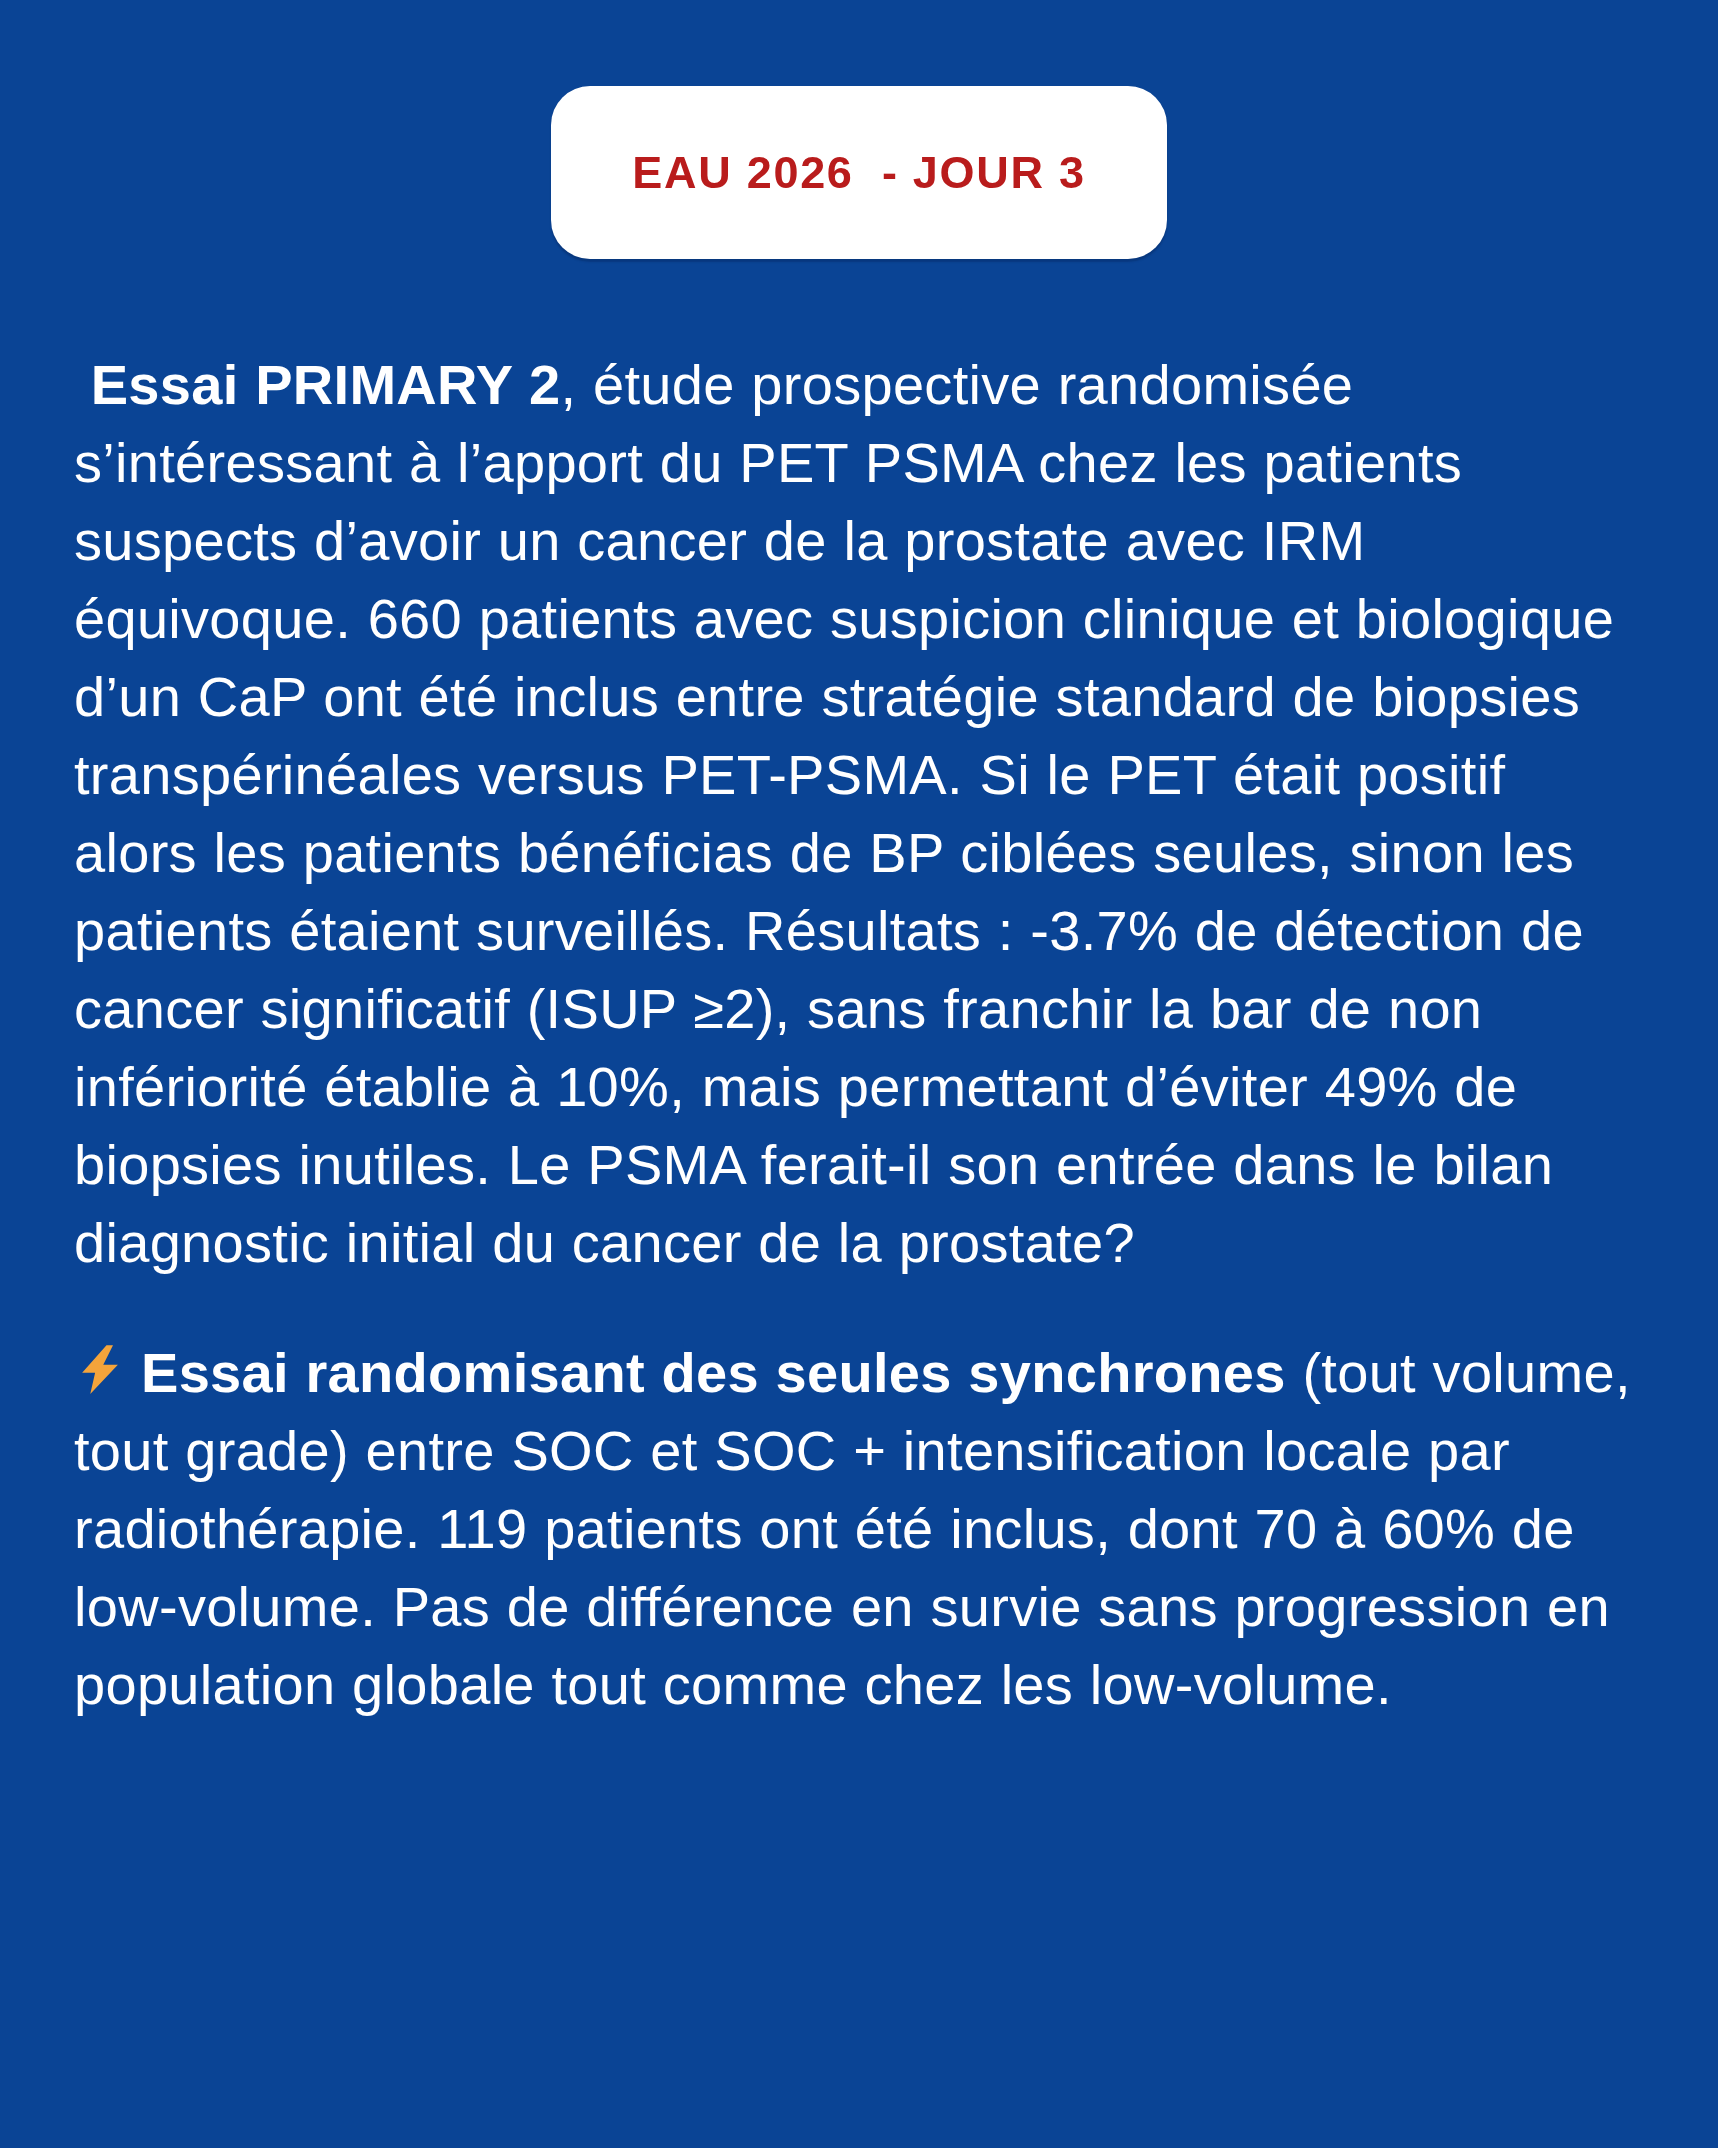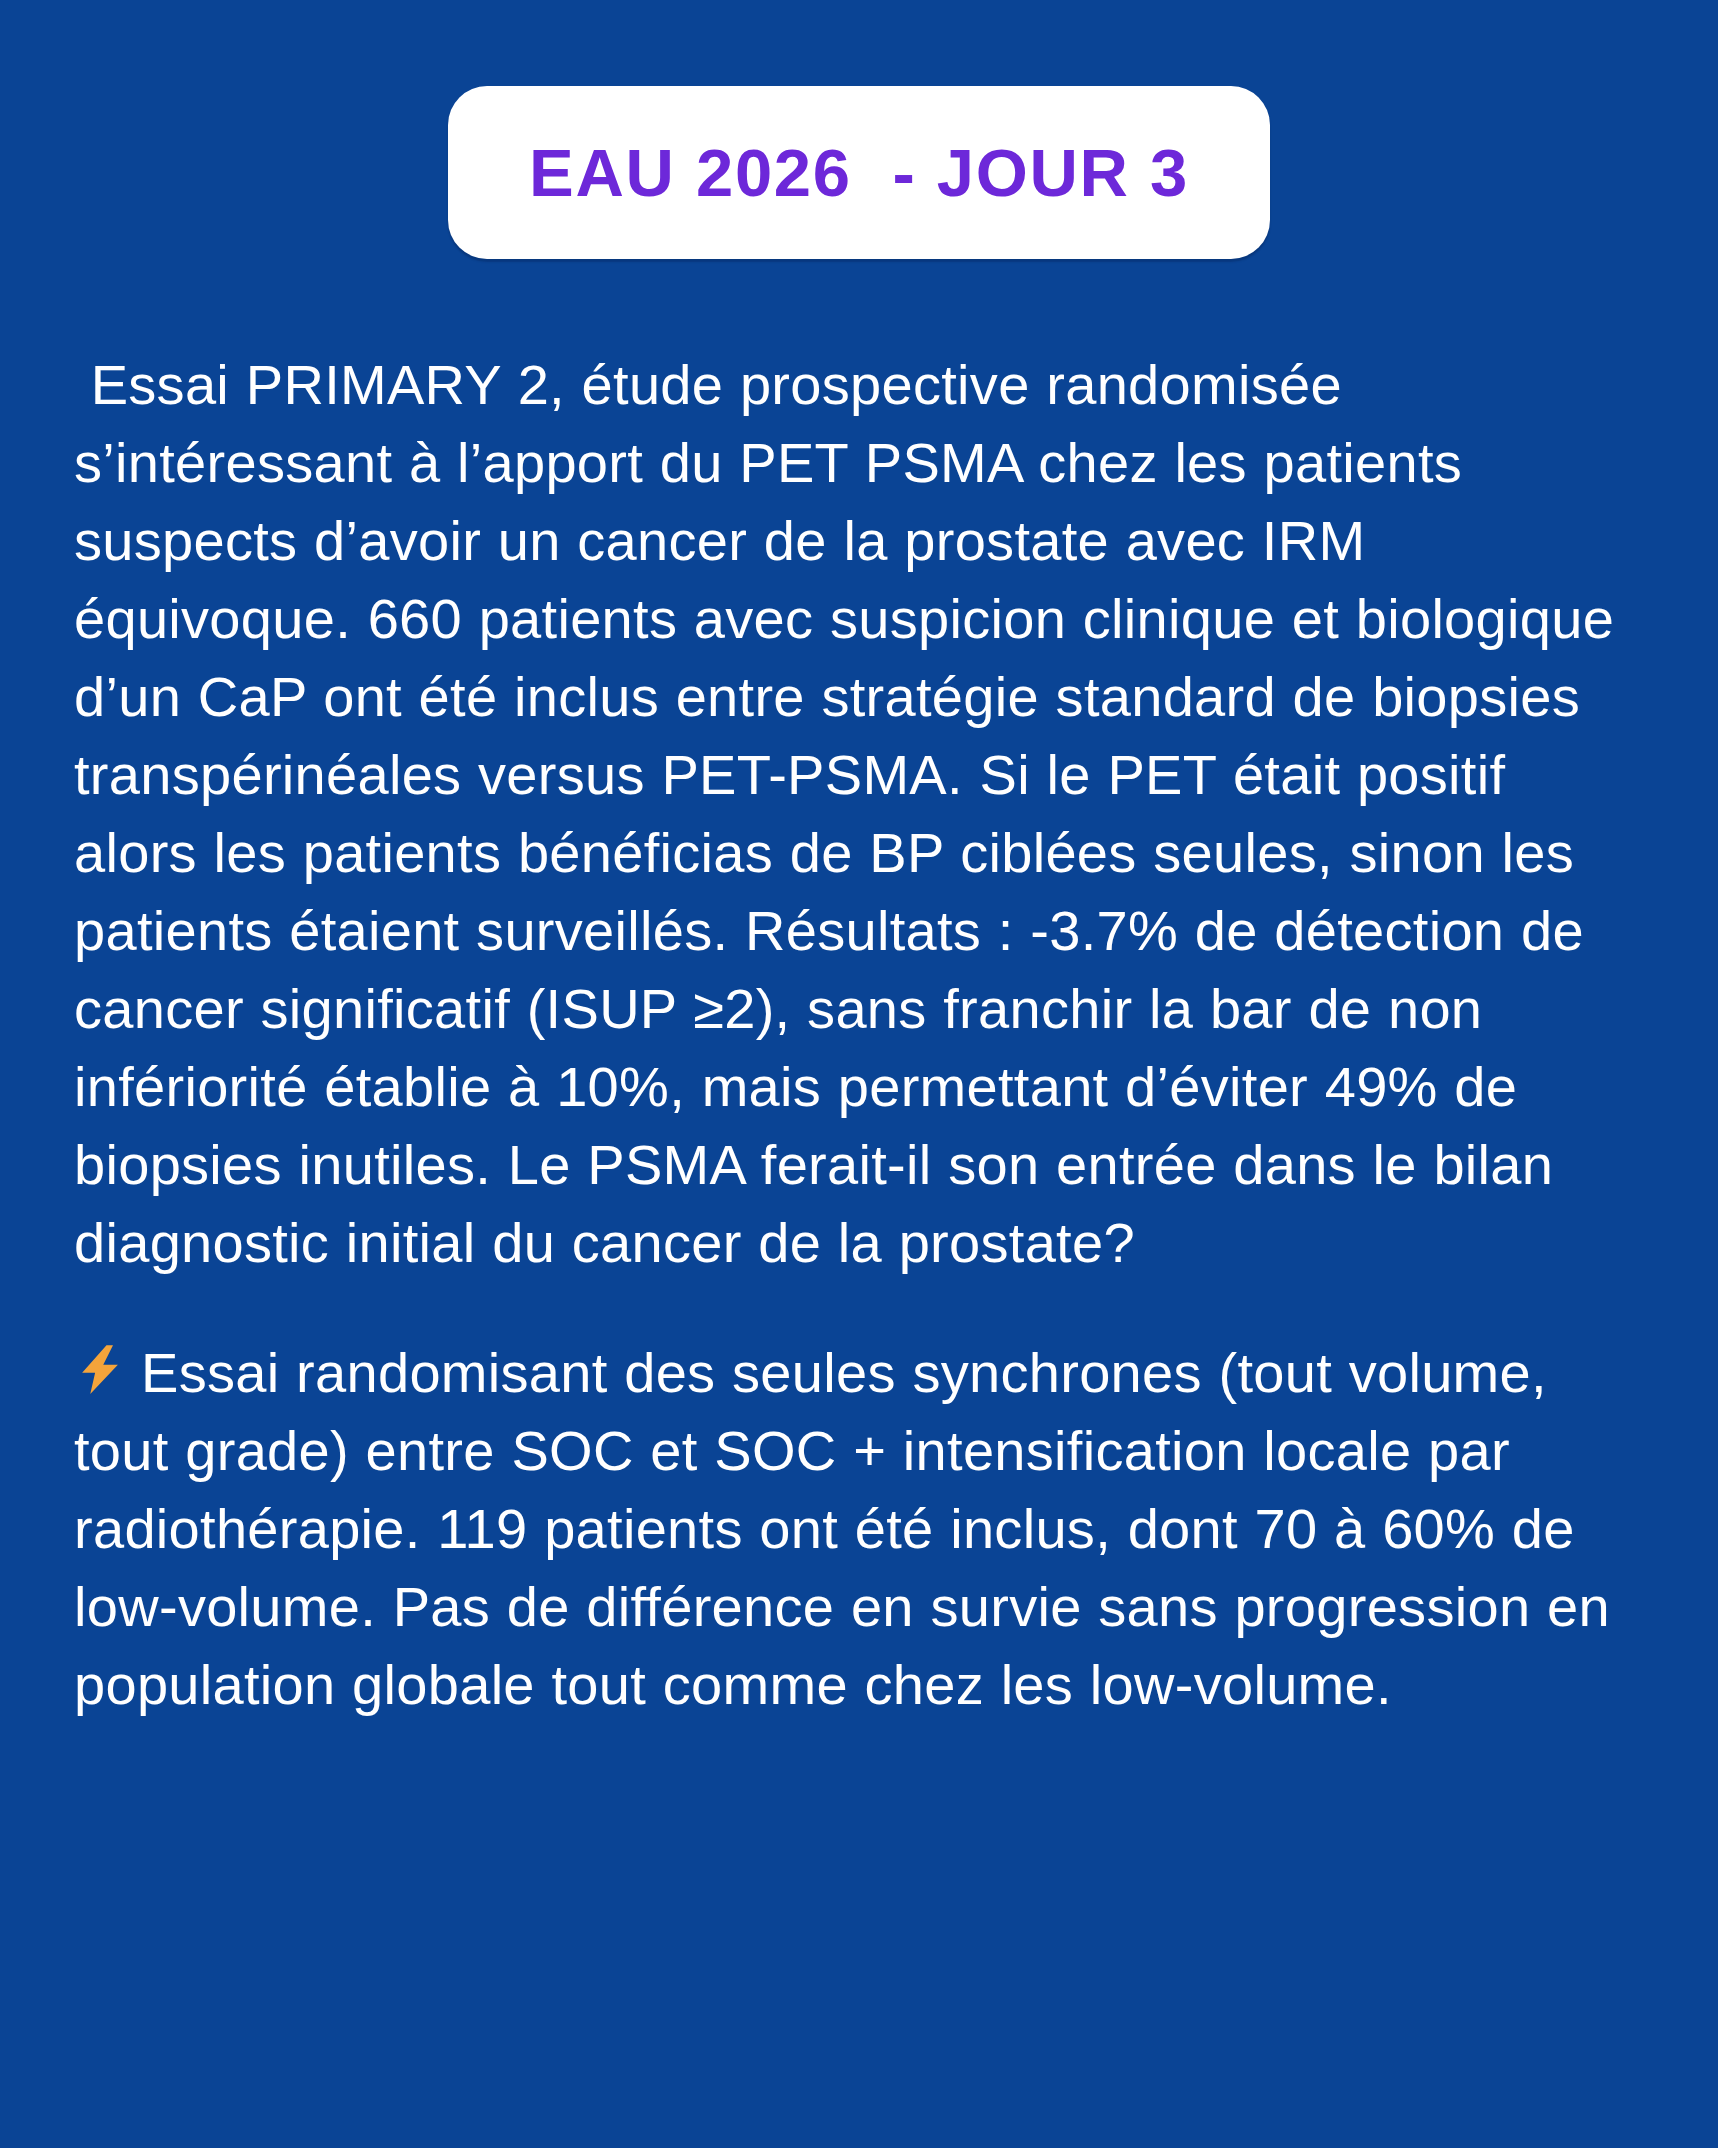--- a/index.html
+++ b/index.html
@@ -17,40 +17,40 @@
     background: #ffffff;
     border-radius: 39px;
     padding: 0 81px;
     height: 173px;
     display: flex;
     align-items: center;
     justify-content: center;
     box-shadow: 0 2.5px 1.7px rgba(0,20,60,0.25);
   }
   .badge-label {
-    font-size: 67px;
+    font-size: 45px;
     font-weight: 700;
-    color: #6d28d9;
+    color: #b91c1c;
     letter-spacing: 1.7px;
     white-space: pre;
   }
   .content {
     padding: 0 74px;
     margin-top: 87px;
     color: #ffffff;
   }
   .para {
     font-size: 56px;
     line-height: 78px;
     margin: 0;
     white-space: pre-wrap;
     letter-spacing: 0.3px;
     word-spacing: 0.8px;
   }
-  .para strong { font-weight: 400; }
+  .para strong { font-weight: 700; }
   .para + .para { margin-top: 52px; }
   .bolt-icon {
     display: inline-block;
     width: 52px;
     height: 55px;
     vertical-align: -5px;
     margin-right: 15px;
   }
 </style>
 </head>

